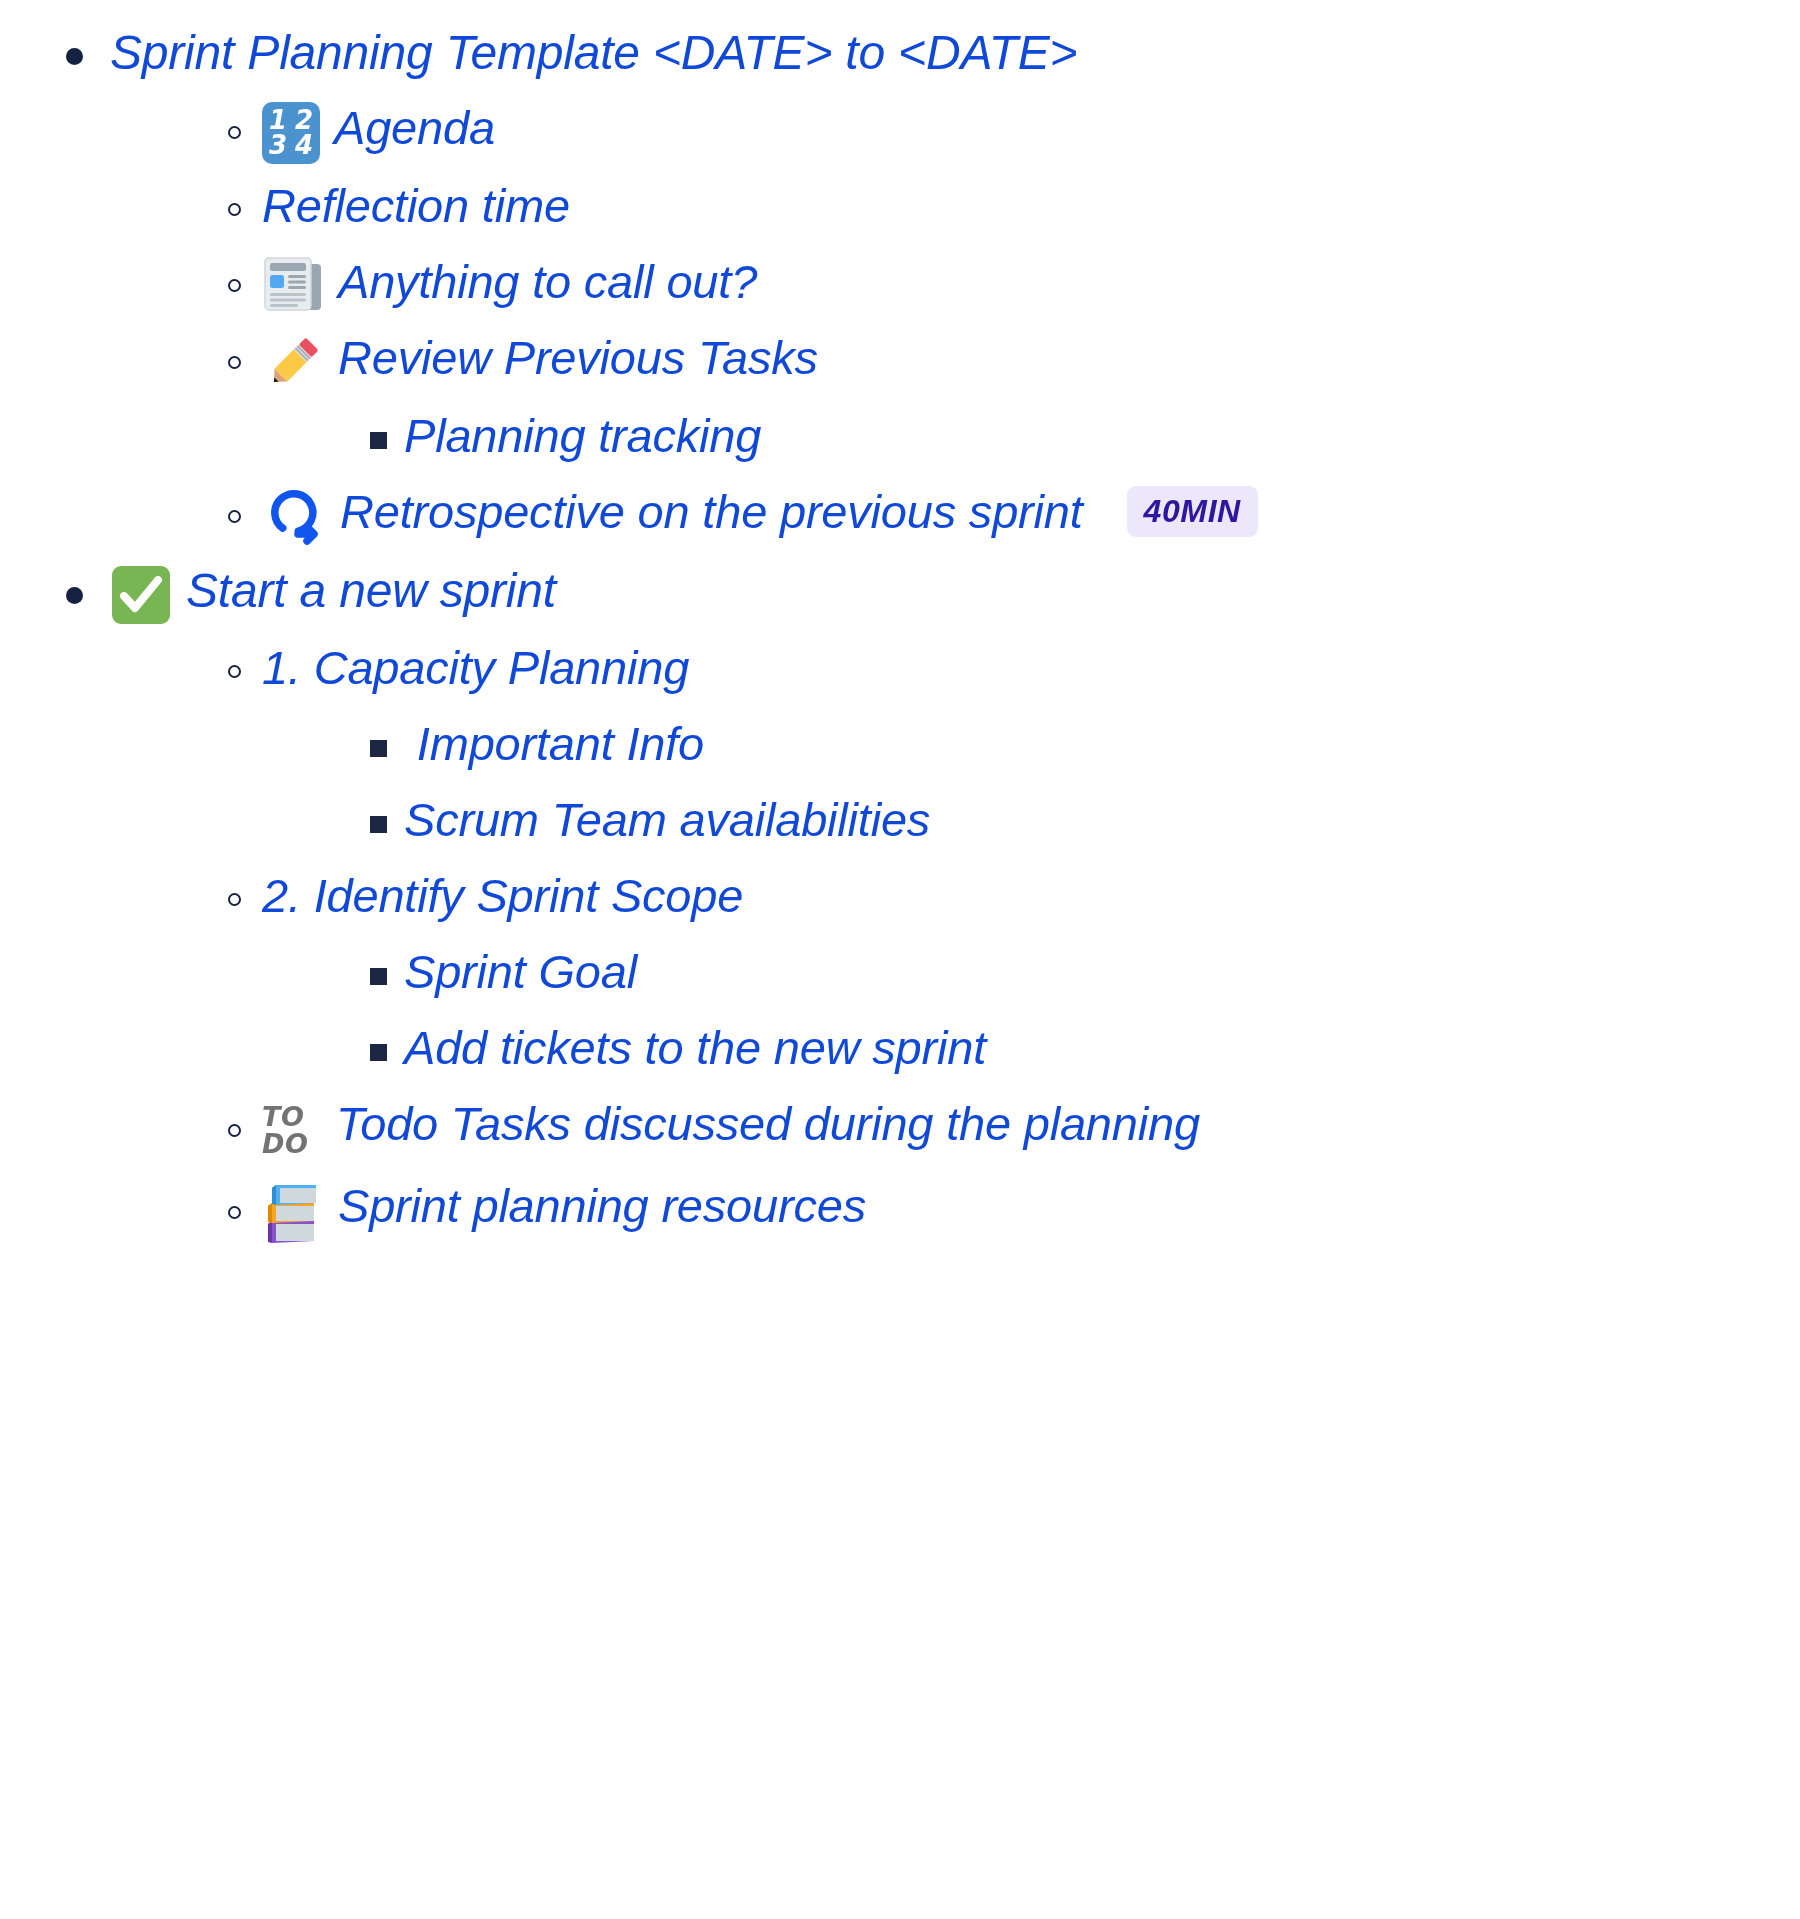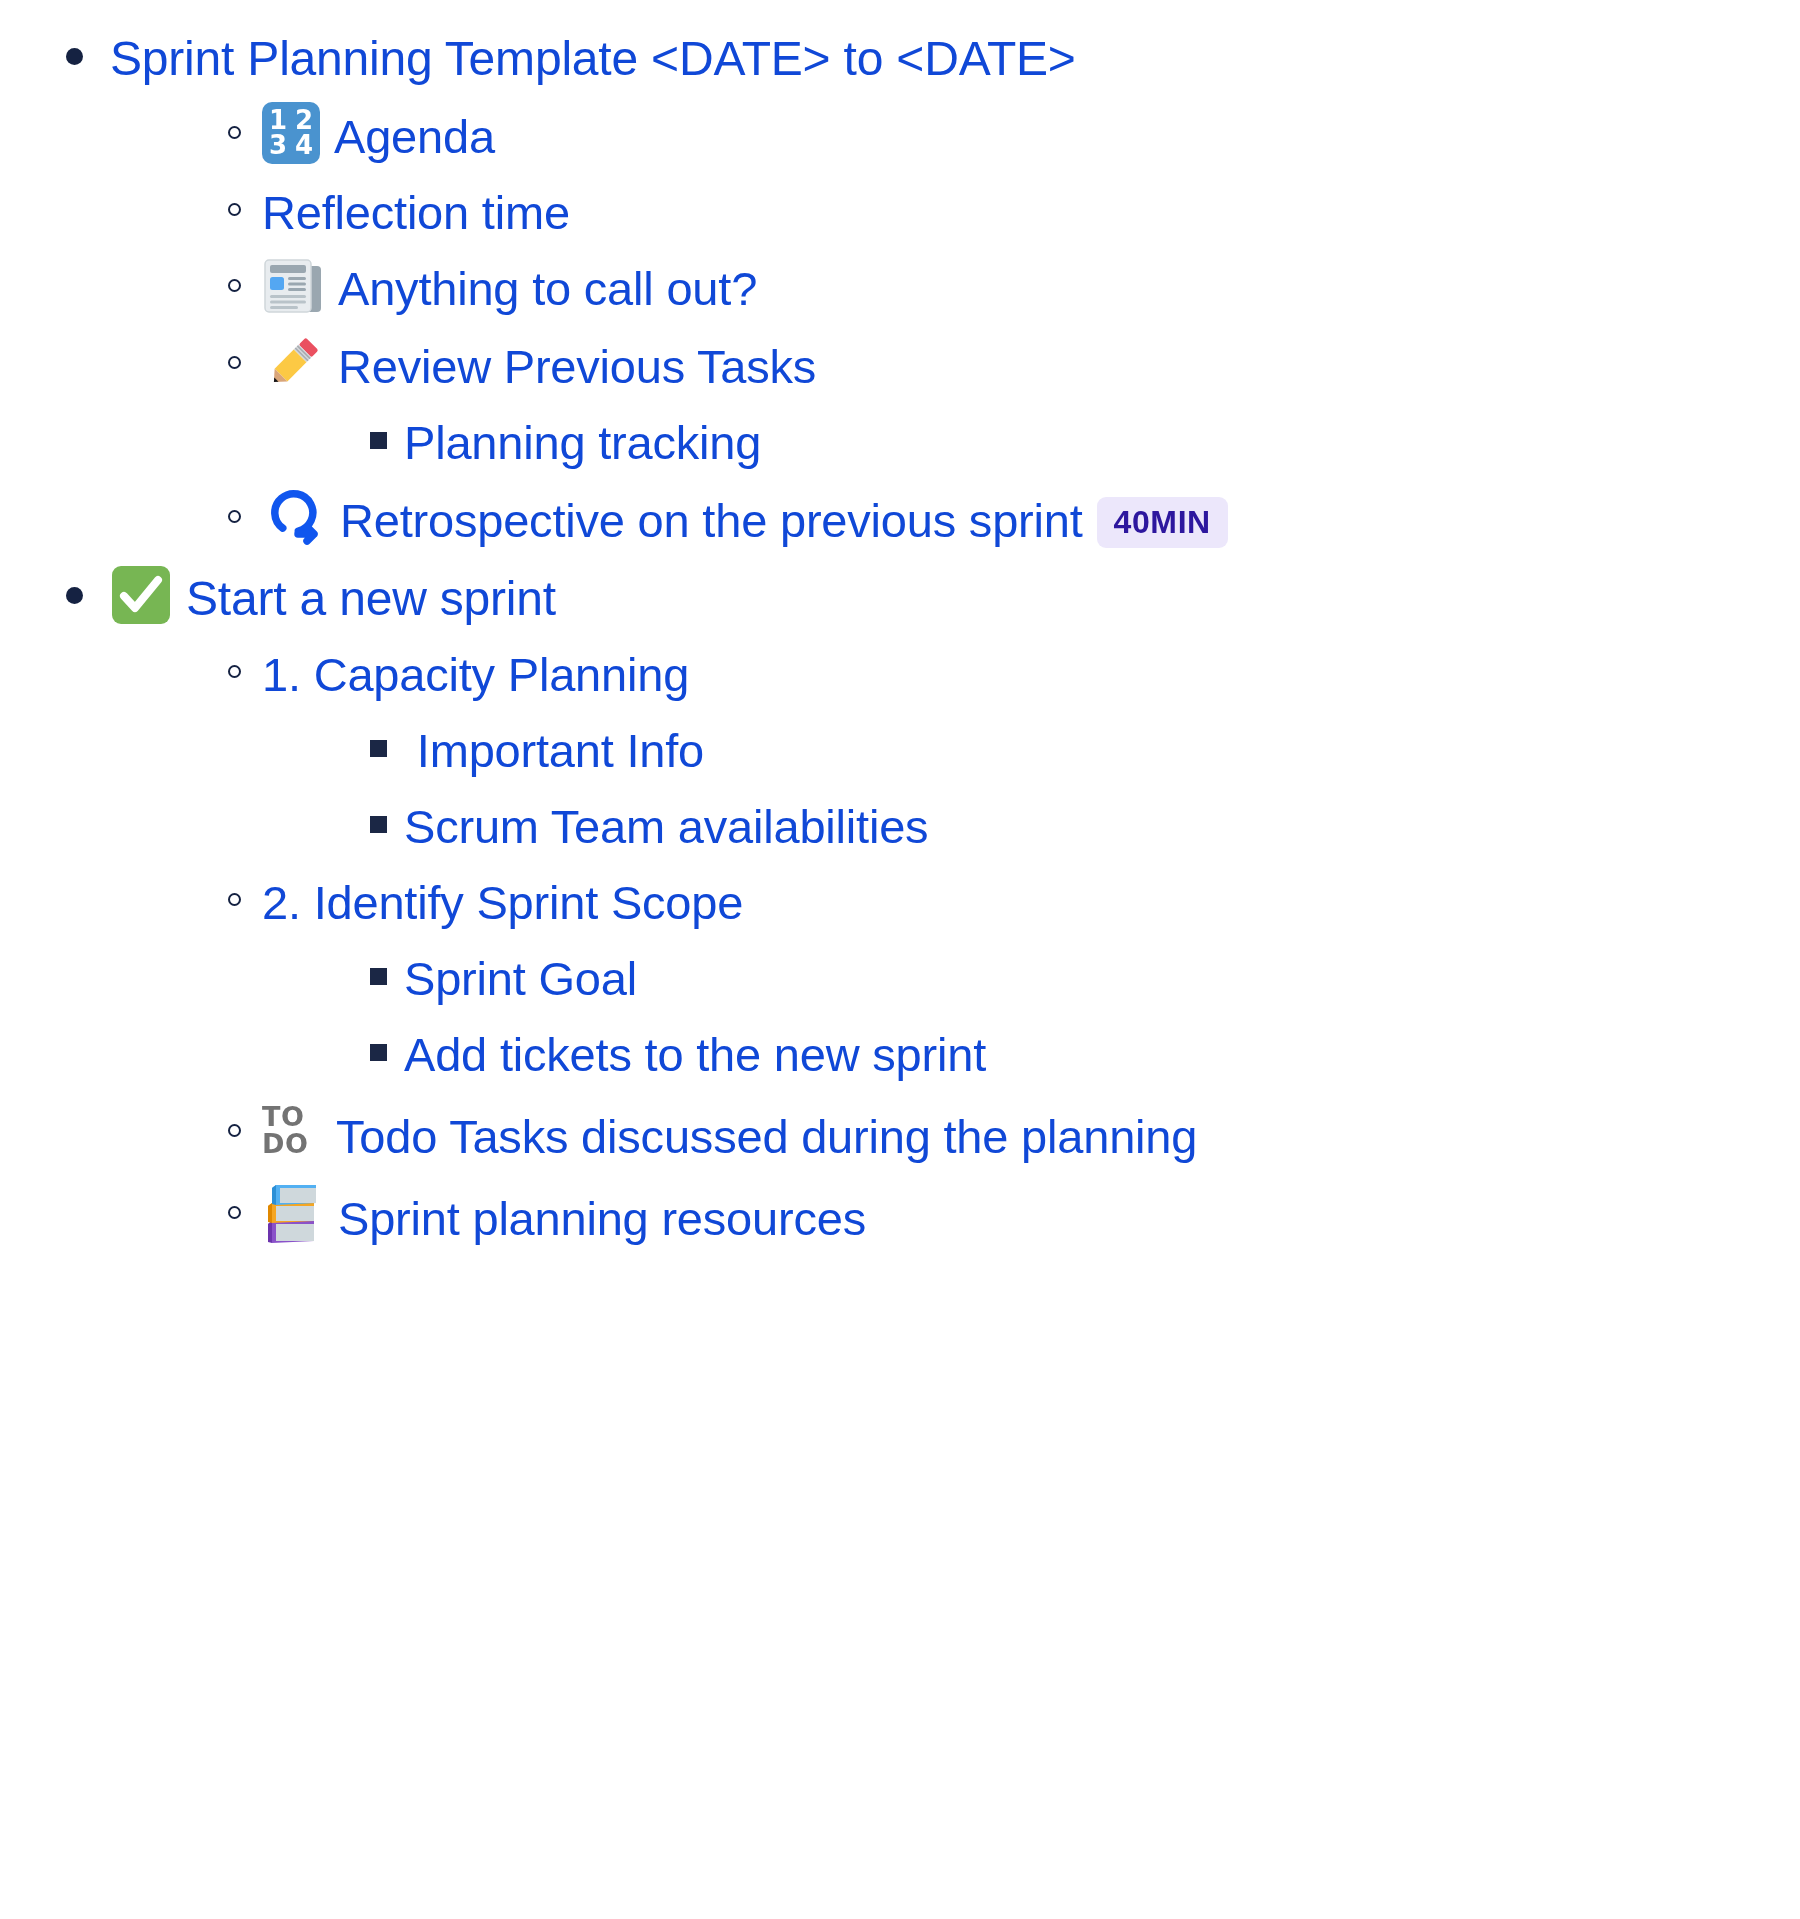--- a/index.html
+++ b/index.html
@@ -68,23 +68,24 @@
     top: 50%;
     width: 17px;
     height: 17px;
     margin-top: -8px;
     background: #1b2745;
   }
 
   .row {
     position: relative;
     display: flex;
-    align-items: flex-end;
+    align-items: flex-start;
     min-height: 60px;
     padding: 8px 0;
+    font-style: italic;
   }
 
   .label {
     color: #1048d7;
     font-size: 47px;
     line-height: 1.12;
     letter-spacing: -0.2px;
     white-space: pre;
   }
 
@@ -98,21 +99,21 @@
     flex: 0 0 auto;
     margin-right: 14px;
   }
   .icon svg { display: block; }
 
   
   .badge {
     display: inline-flex;
     align-items: center;
     justify-content: center;
-    margin-left: 14px;
+    margin-left: 44px;
     padding: 9px 17px 10px 17px;
     border-radius: 9px;
     background: #ece7fb;
     color: #2d179e;
     font-size: 32px;
     font-weight: 700;
     letter-spacing: 0.6px;
     line-height: 1;
     white-space: nowrap;
   }

